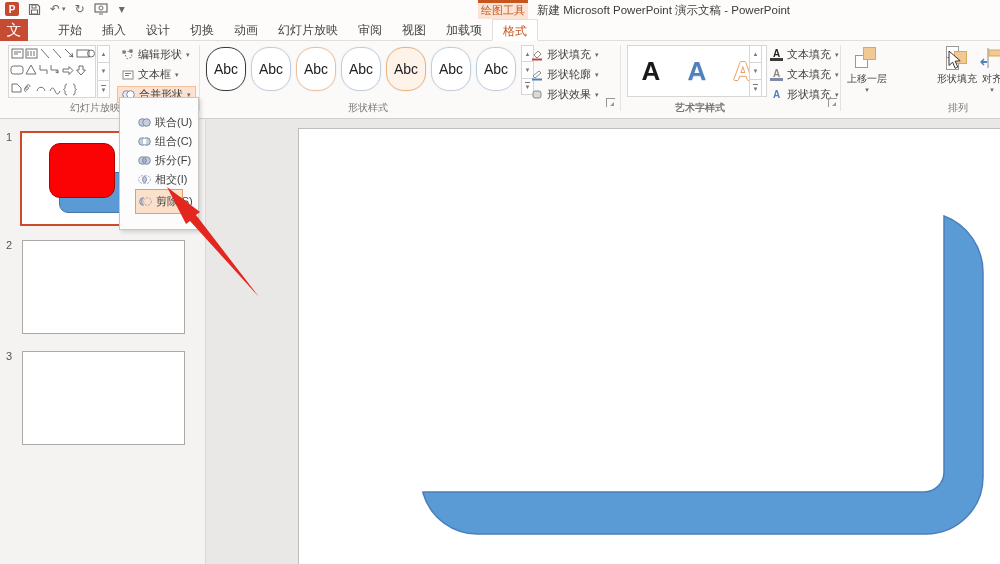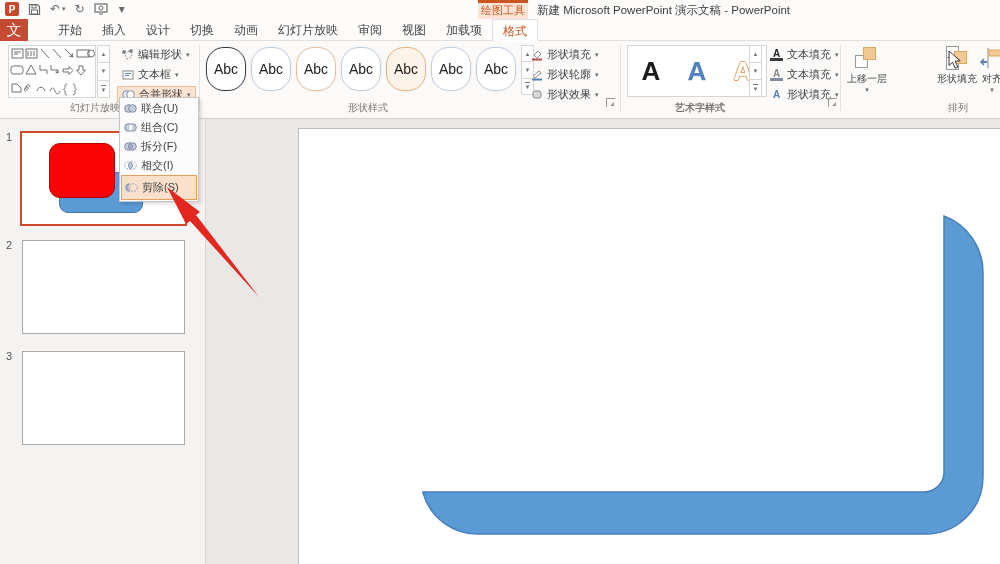--- a/index.html
+++ b/index.html
@@ -65,21 +65,21 @@
 
   
   .workspace { position:absolute; top:119px; left:0; right:0; bottom:0; background:#eae8e7; }
   .thumb-panel { position:absolute; left:0; top:0; bottom:0; width:206px; background:#f4f3f2; border-right:1px solid #dad8d6; }
   .slide-num { position:absolute; font-size:11px; color:#555; }
   .thumb { position:absolute; background:#fff; border:1px solid #aba9a7; }
   .thumb.selected { border:2px solid #cf4a2b; }
   .canvas { position:absolute; left:298px; top:9px; right:-2px; bottom:-2px; background:#fff; border:1px solid #bfbdbb; }
 
   .menu { position:absolute; left:119px; top:97px; width:80px; background:#fcfcfc; border:1px solid #c6c6c6;
-          box-shadow:2px 2px 4px rgba(0,0,0,0.15); padding:1px; z-index:20; }
+          box-shadow:2px 2px 4px rgba(0,0,0,0.15); padding:15px; z-index:20; }
   .menu-item { display:flex; align-items:center; gap:4px; height:19px; padding:0 3px; font-size:11px; color:#3f3f3f; white-space:nowrap; }
   .menu-item.highlight { background:#fbe0cc; border:1px solid #e89e5f; height:25px; }
 
   svg.abs { position:absolute; z-index:30; }
 </style>
 </head>
 <body>
 
 <div class="app">
 

